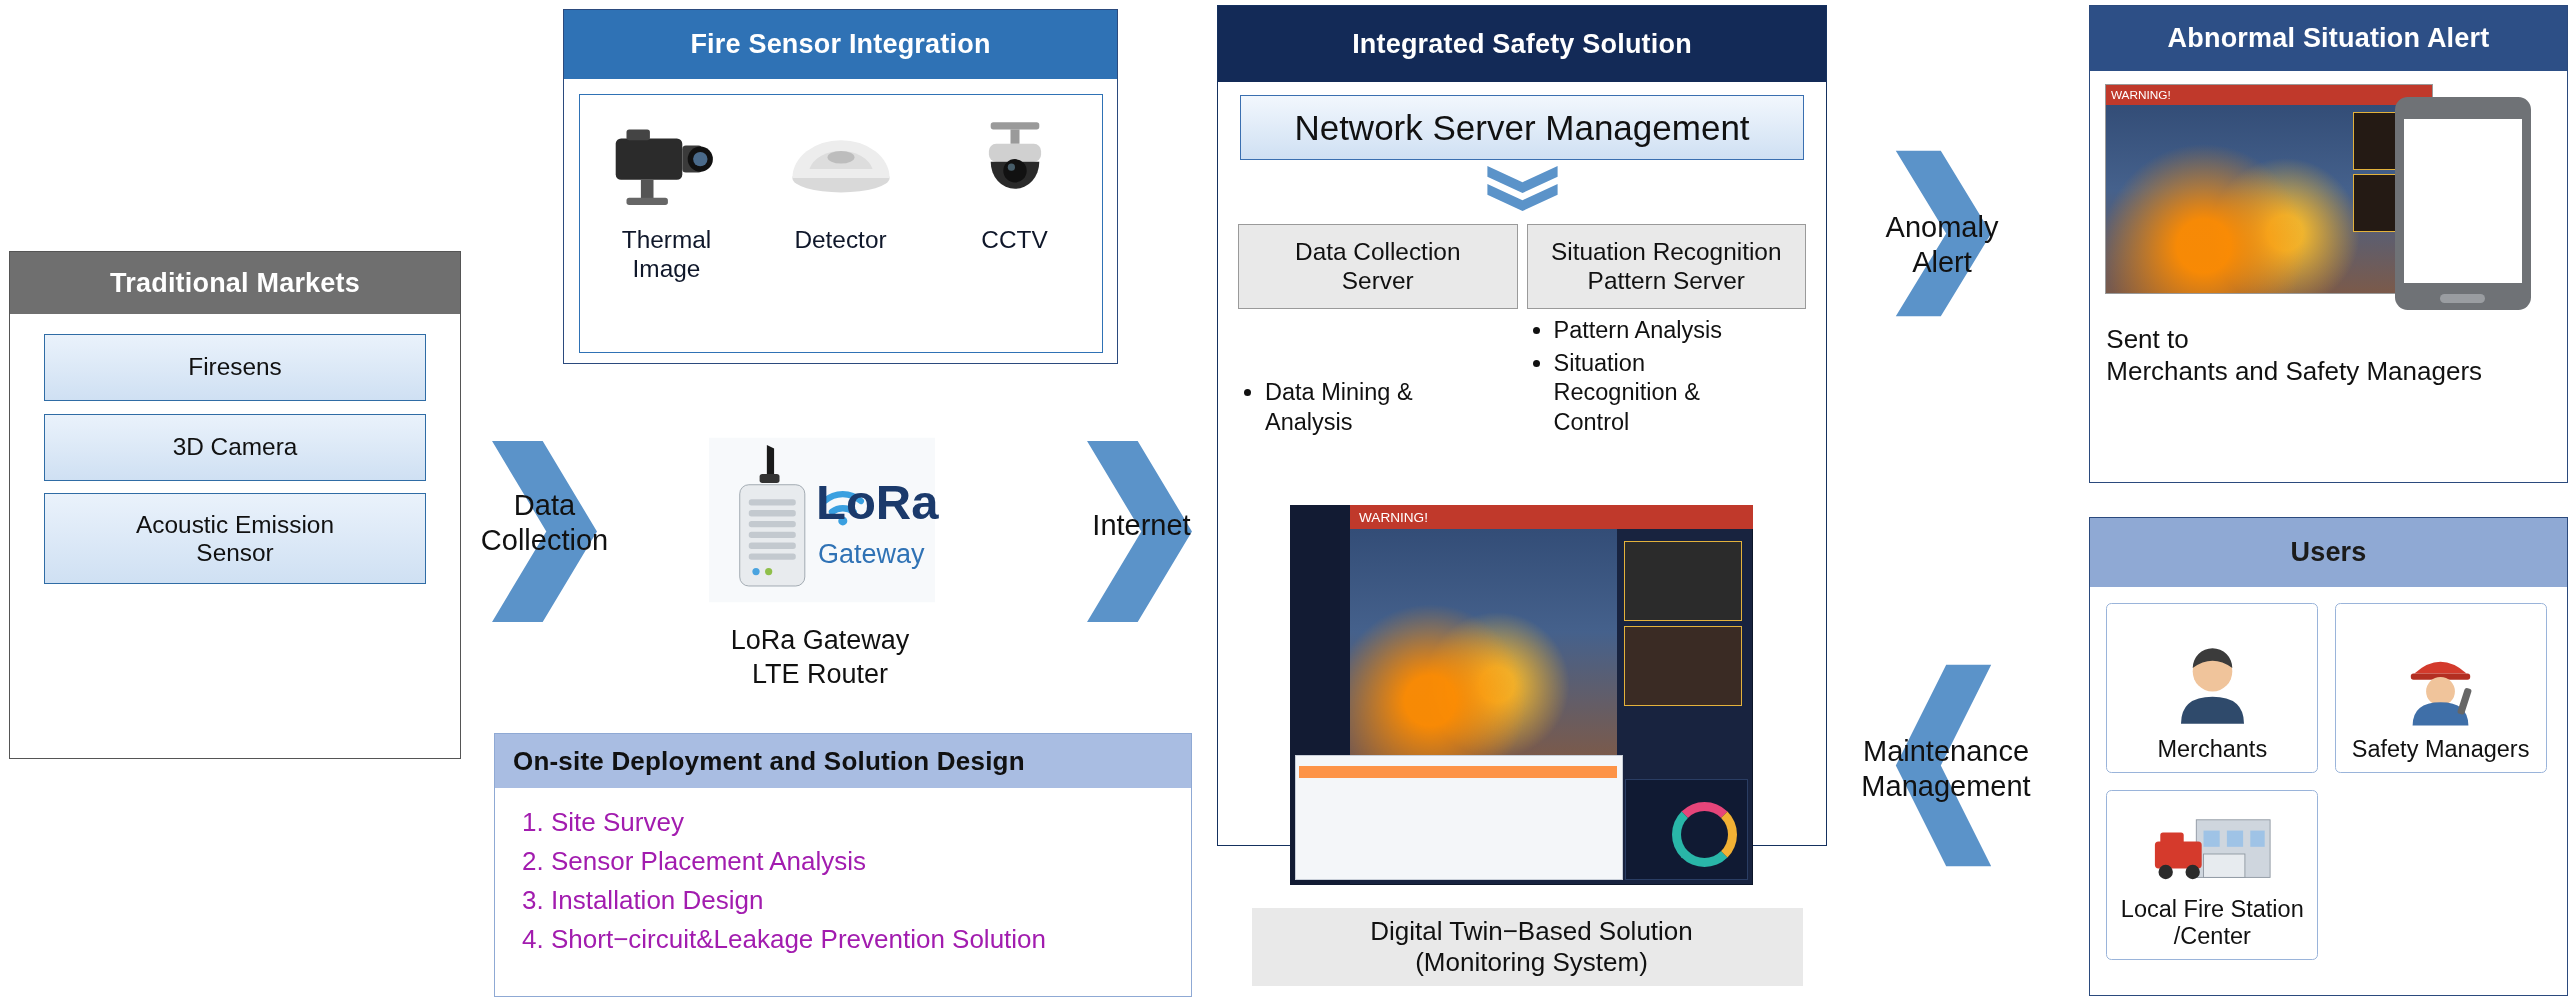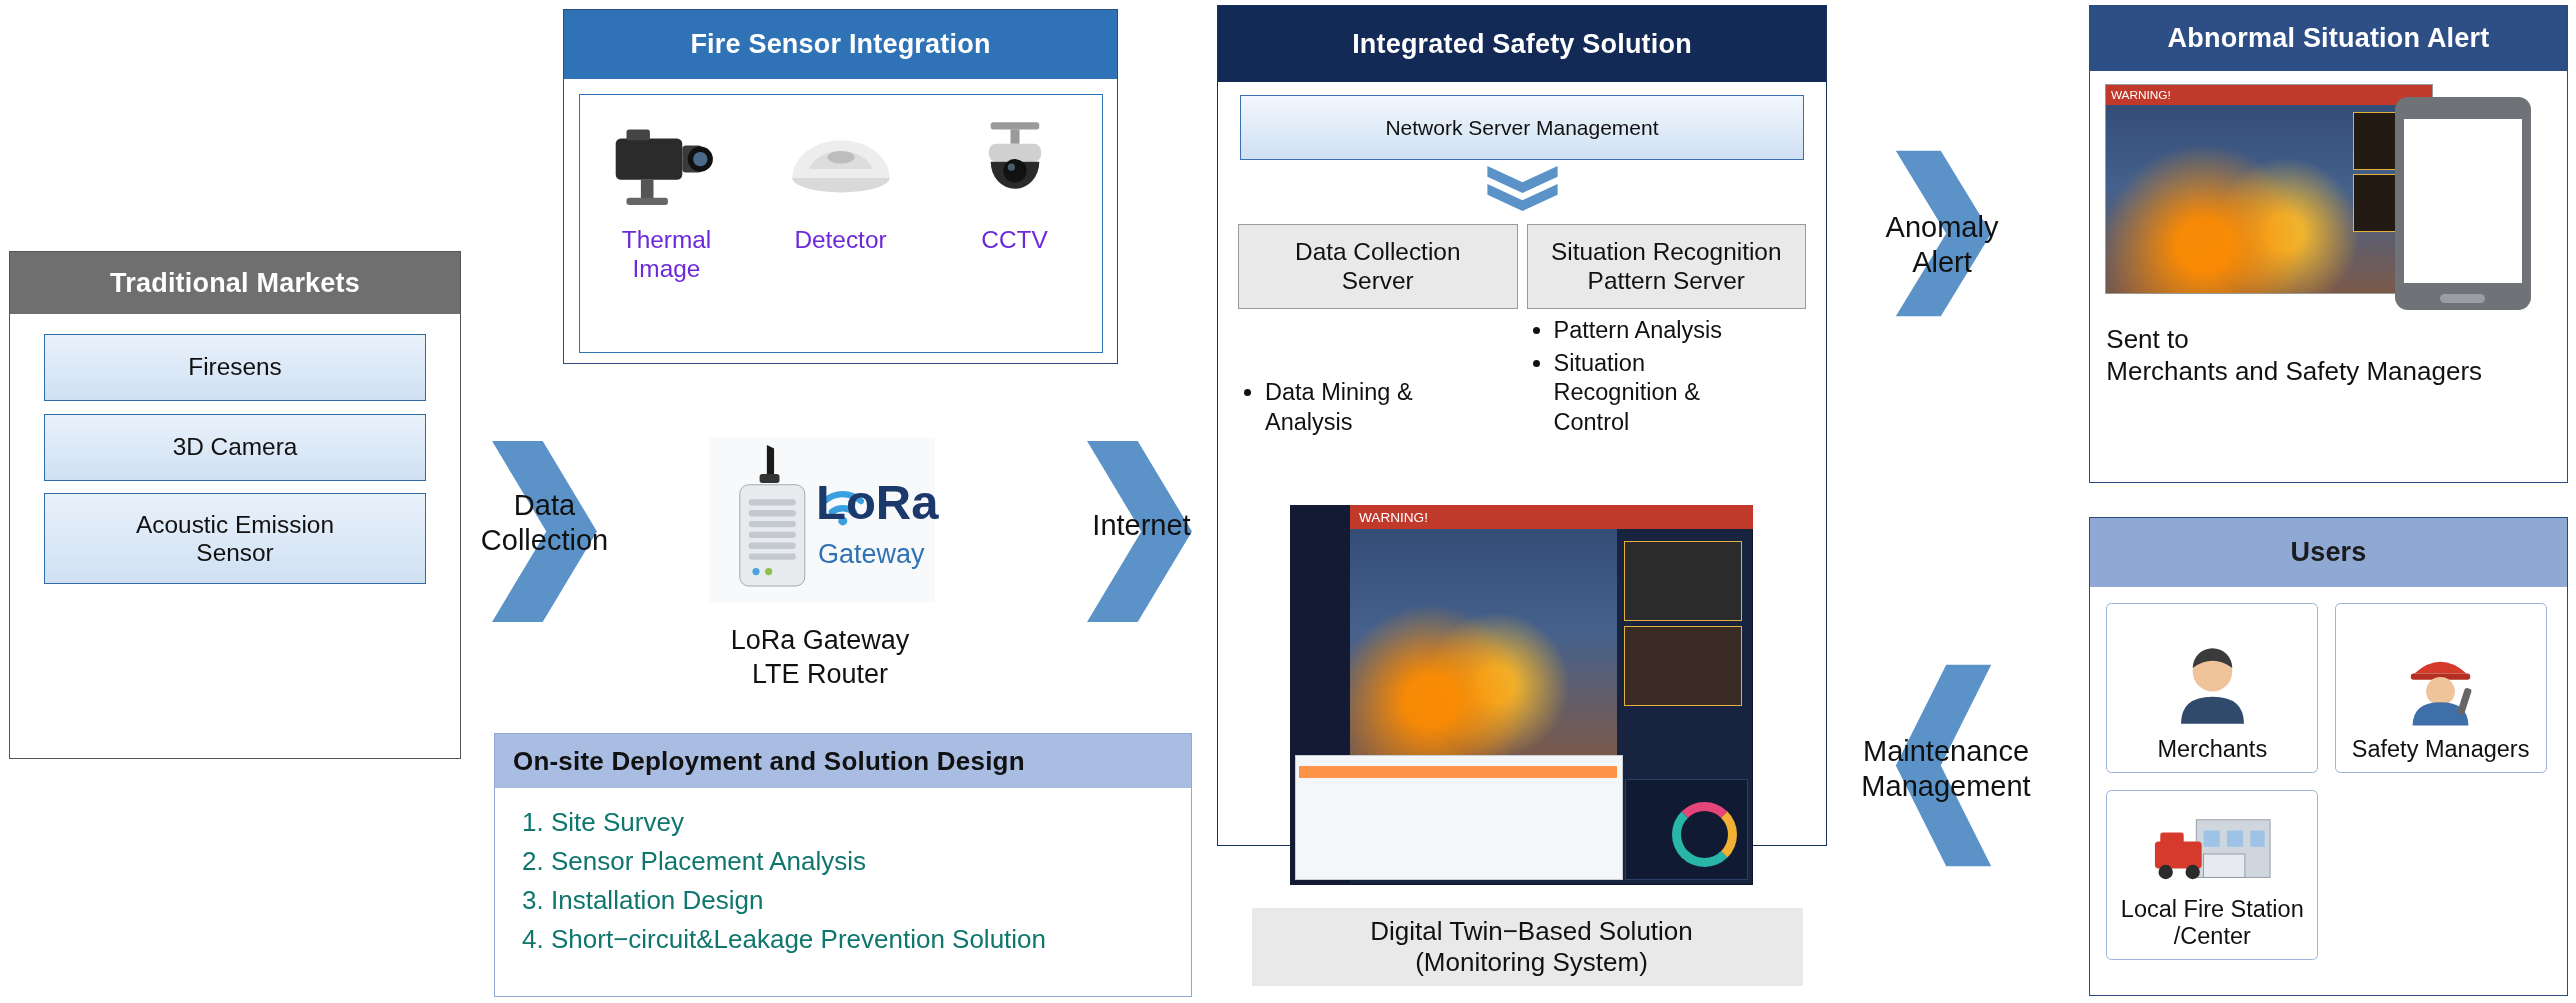--- a/index.html
+++ b/index.html
@@ -23,35 +23,35 @@
     background:linear-gradient(to bottom,#eaf2fb 0%,#cfe0f3 100%);
     display:flex;align-items:center;justify-content:center;text-align:center;
     font-size:24.4px;color:#111;line-height:1.15;padding:0 5.4px;
   }
   .sensor-box.tall{height:89px;}
   
   #fire{left:563px;top:9px;width:555px;height:355px;}
   #fire .hd{background:#2f72b5;height:69px;}
   #fire .inner{margin:14.5px;border:0.9px solid #2f72b5;height:257px;display:flex;}
   .sensor-cell{flex:1;display:flex;flex-direction:column;align-items:center;justify-content:flex-start;padding-top:20px;}
-  .sensor-cap{font-size:24.4px;color:#6d28d9;text-align:center;line-height:1.18;margin-top:12.7px;}
+  .sensor-cap{font-size:24.4px;color:#0f172a;text-align:center;line-height:1.18;margin-top:12.7px;}
   
   #lora{left:709px;top:434px;width:226px;height:172px;}
   #lora-caption{left:671px;top:624px;width:298px;text-align:center;font-size:27px;line-height:1.25;color:#111;}
   
   #onsite{left:494px;top:733px;width:698px;height:264px;border:0.9px solid #8fa9d4;}
   #onsite .hd{background:#a9bde2;height:54px;color:#111;justify-content:flex-start;padding-left:18px;font-size:26px;}
-  #onsite ol{margin:14.5px 0 0 56px;padding:0;font-size:26px;color:#0f766e;line-height:1.5;}
+  #onsite ol{margin:14.5px 0 0 56px;padding:0;font-size:26px;color:#a21caf;line-height:1.5;}
   
   #integ{left:1217px;top:5.4px;width:610px;height:841px;border:1.8px solid #15315f;}
   #integ .hd{background:#132a57;height:76px;}
   .nsm{
     margin:12.7px 22px 0 22px;height:63px;border:0.9px solid #3a6fb0;
     background:linear-gradient(to bottom,#f2f7fd 0%,#cfe0f3 100%);
-    display:flex;align-items:center;justify-content:center;font-size:21px;color:#111;
+    display:flex;align-items:center;justify-content:center;font-size:35px;color:#111;
   }
   .serv-row{display:flex;gap:9px;margin:11px 20px 0 20px;}
   .serv{
     flex:1;border:0.9px solid #9a9a9a;background:#e9e9e9;height:83px;
     display:flex;align-items:center;justify-content:center;text-align:center;
     font-size:24.4px;color:#111;line-height:1.2;
   }
   .bullets{display:flex;margin:7.2px 20px 0 20px;gap:9px;align-items:flex-end;}
   .bullets ul{margin:0;padding-left:27px;font-size:23.5px;color:#111;line-height:1.25;flex:1;}
   .bullets li{margin-bottom:3.6px;}

